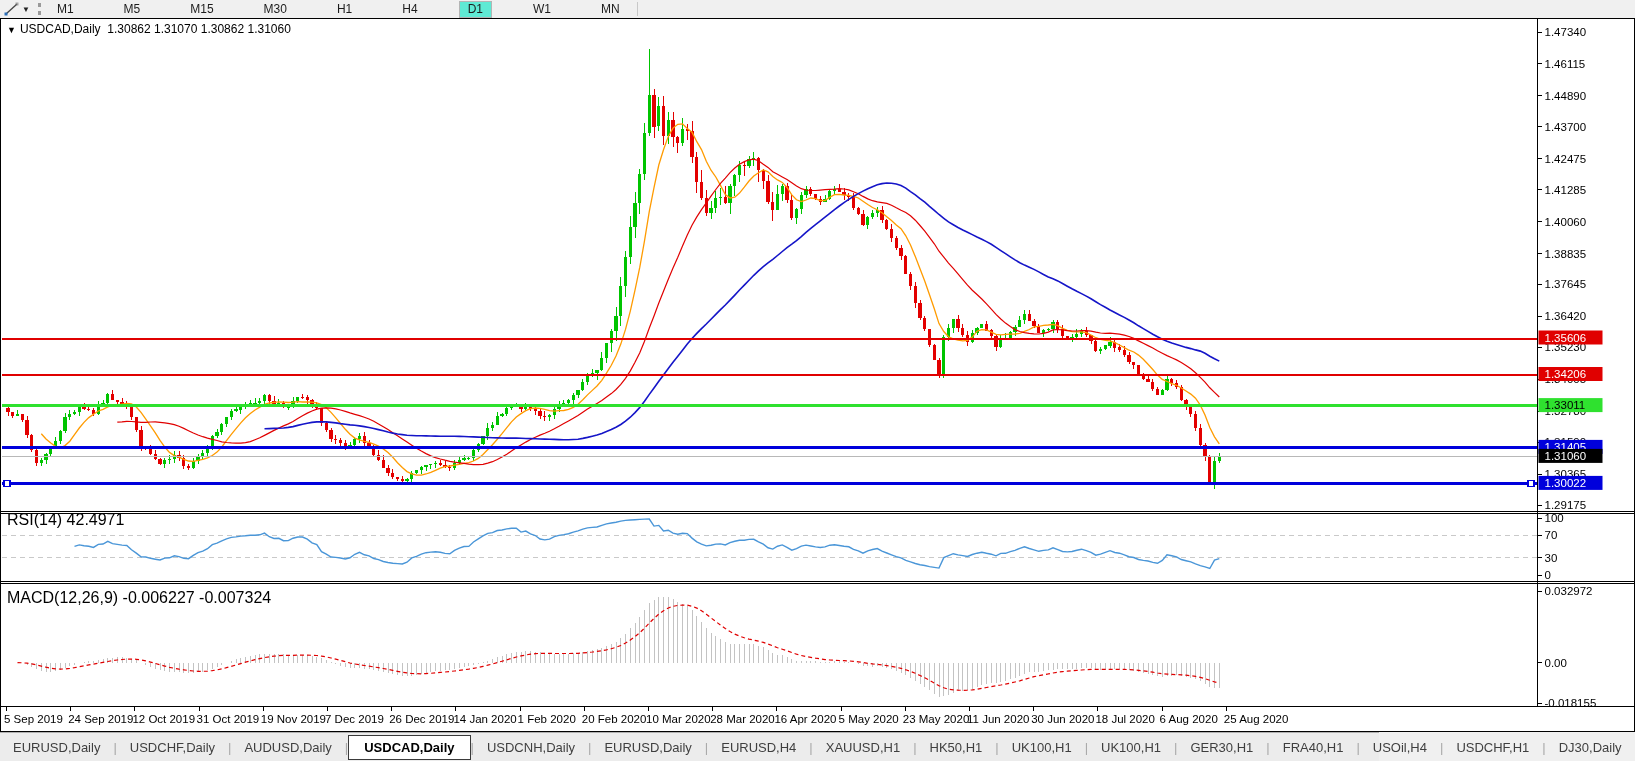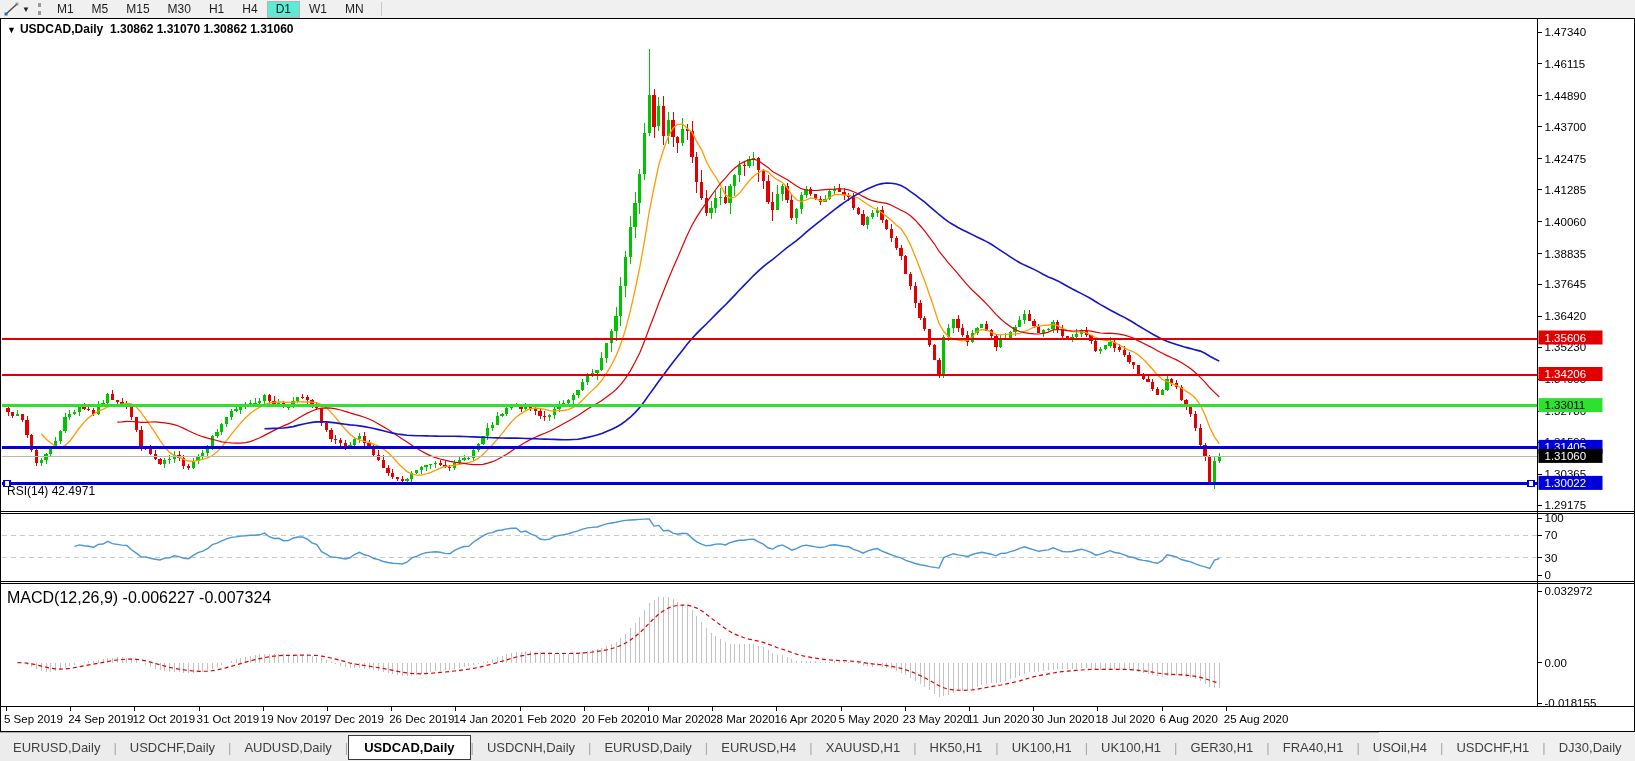--- a/index.html
+++ b/index.html
@@ -11,23 +11,23 @@
   .toolicon{width:18px;height:14px;margin-left:3px;display:flex;align-items:center;justify-content:center;}
   .dd{font-size:8px;color:#222;margin:0 3px 0 1px;}
   .grip{height:12px;border-left:3px dotted #9a9a9a;margin:0 7px 0 5px;}
   .tf{font-size:12px;color:#1c1c1c;padding:1px 8px;border:1px solid transparent;line-height:13px;}
   .tf.active{background:#5eead4;border:1px solid #b4b4b4;}
   .tbsep{height:14px;border-left:1px solid #c8c8c8;margin-left:8px;}
   
   #chartwin{position:absolute;top:18px;left:0;width:1635px;height:714px;background:#fff;}
   #chartsvg{display:block;}
   .overlay{position:absolute;color:#000;white-space:nowrap;pointer-events:none;}
-  #title{top:4px;left:7px;font-size:12px;font-weight:bold;}
+  #title{top:4px;left:7px;font-size:12px;font-weight:normal;}
   #title .tri{font-size:9px;margin-right:4px;}
-  #rsilabel{top:466px;left:7px;font-size:12px;}
+  #rsilabel{top:493px;left:7px;font-size:16px;}
   #macdlabel{top:571px;left:7px;font-size:16px;}
   
   #tabbar{position:absolute;top:732px;left:0;width:1379px;height:29px;background:#ececec;
     border-top:1px solid #b0b0b0;display:flex;align-items:center;font-size:13px;color:#3f3f3f;}
   .tab{padding:4px 13px;white-space:nowrap;}
   .tab.active{background:#fff;border:1px solid #3a3a3a;color:#000;font-weight:bold;padding:4px 15px;}
   .tabsep{color:#a8a8a8;}
 </style>
 </head>
 <body>
@@ -37,21 +37,21 @@
   <div id="toolbar">
     <div class="toolicon">
       <svg width="16" height="14" viewBox="0 0 16 14">
         <line x1="2" y1="12" x2="13" y2="2" stroke="#444" stroke-width="1.3"></line>
         <rect x="0.5" y="10.5" width="3" height="3" fill="#2a6db5"></rect>
         <rect x="11.5" y="0.5" width="3" height="3" fill="#777" fill-opacity="0.6"></rect>
       </svg>
     </div>
     <span class="dd">▼</span>
     <span class="grip"></span>
-    <div id="tfbtns" style="display: flex;">
+    <div id="tfbtns" style="display: flex; gap: 32px;">
         <span class="tf">M1</span>
         <span class="tf">M5</span>
         <span class="tf">M15</span>
         <span class="tf">M30</span>
         <span class="tf">H1</span>
         <span class="tf">H4</span>
         <span class="tf active">D1</span>
         <span class="tf">W1</span>
         <span class="tf">MN</span>
       </div>

